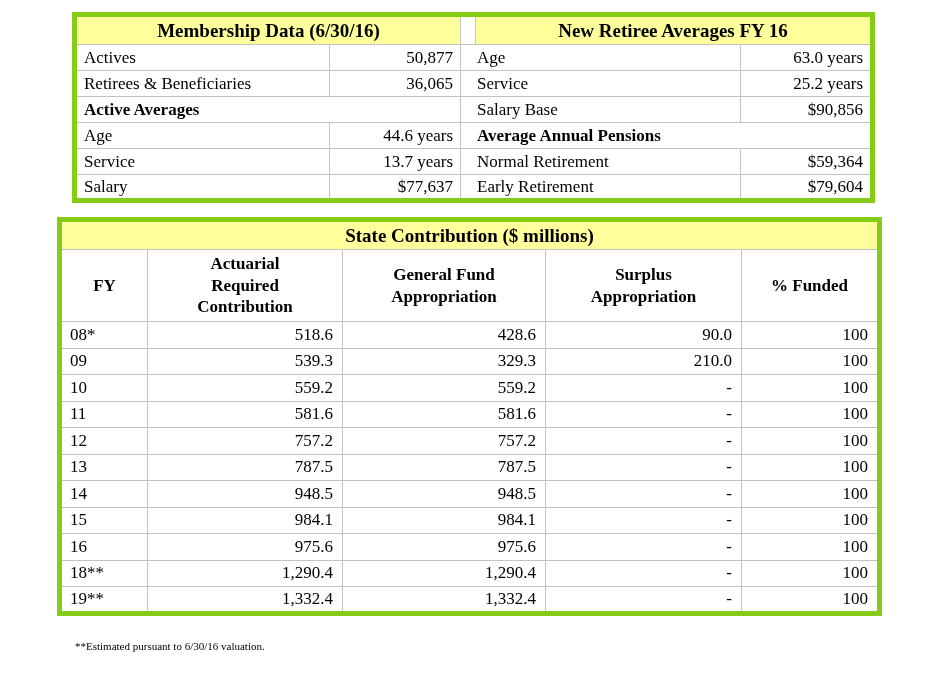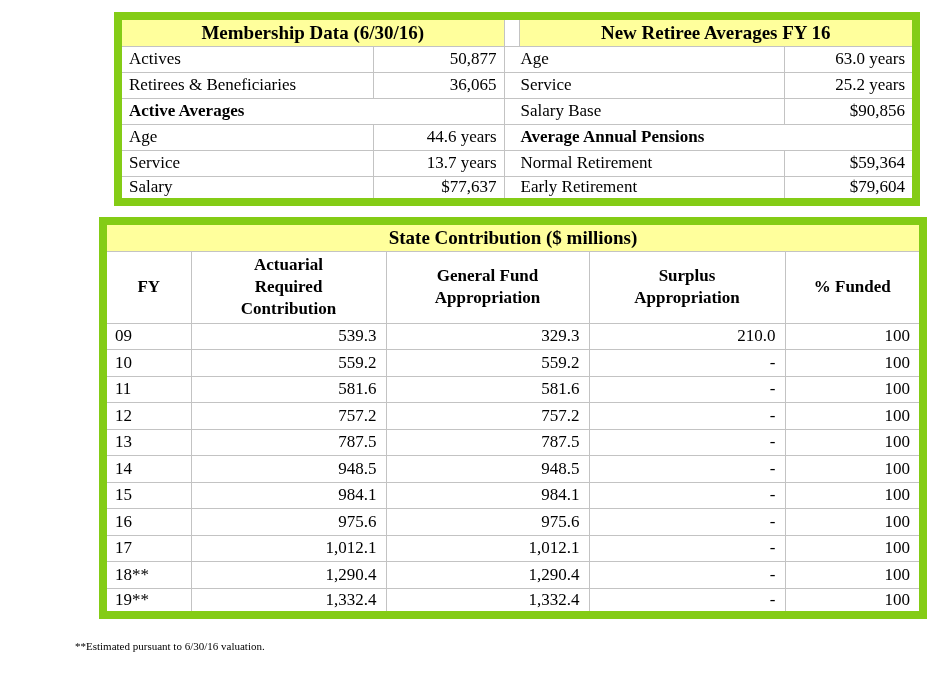--- a/index.html
+++ b/index.html
@@ -8,22 +8,21 @@
     background: #ffffff;
     font-family: "Liberation Serif", serif;
     color: #000000;
     position: relative;
     overflow: hidden;
   }
   table {
     border-collapse: collapse;
     table-layout: fixed;
     position: absolute;
-    border: 8px solid #84cc16;
-    margin-left: 42px;
+    border: 5px solid #84cc16;
   }
   td, th {
     border: 1px solid #c3c3c3;
     overflow: hidden;
     white-space: nowrap;
     font-size: 17px;
     vertical-align: middle;
   }
   
   .top-table { left: 72px; top: 12px; width: 798px; }
@@ -146,20 +145,27 @@
           <div class="hdr-line">Surplus</div>
           <div class="hdr-line">Appropriation</div>
         </th>
         <th class="hdr">
           <div class="hdr-line">% Funded</div>
         </th>
       </tr>
   </tbody>
   <tbody id="contribution-body">
       <tr class="data-row">
+        <td class="cell fy">08*</td>
+        <td class="cell num">518.6</td>
+        <td class="cell num">428.6</td>
+        <td class="cell num">90.0</td>
+        <td class="cell num">100</td>
+      </tr>
+      <tr class="data-row">
         <td class="cell fy">09</td>
         <td class="cell num">539.3</td>
         <td class="cell num">329.3</td>
         <td class="cell num">210.0</td>
         <td class="cell num">100</td>
       </tr>
       <tr class="data-row">
         <td class="cell fy">10</td>
         <td class="cell num">559.2</td>
         <td class="cell num">559.2</td>
@@ -202,27 +208,20 @@
         <td class="cell num">100</td>
       </tr>
       <tr class="data-row">
         <td class="cell fy">16</td>
         <td class="cell num">975.6</td>
         <td class="cell num">975.6</td>
         <td class="cell num">-</td>
         <td class="cell num">100</td>
       </tr>
       <tr class="data-row">
-        <td class="cell fy">17</td>
-        <td class="cell num">1,012.1</td>
-        <td class="cell num">1,012.1</td>
-        <td class="cell num">-</td>
-        <td class="cell num">100</td>
-      </tr>
-      <tr class="data-row">
         <td class="cell fy">18**</td>
         <td class="cell num">1,290.4</td>
         <td class="cell num">1,290.4</td>
         <td class="cell num">-</td>
         <td class="cell num">100</td>
       </tr>
       <tr class="data-row">
         <td class="cell fy">19**</td>
         <td class="cell num">1,332.4</td>
         <td class="cell num">1,332.4</td>

